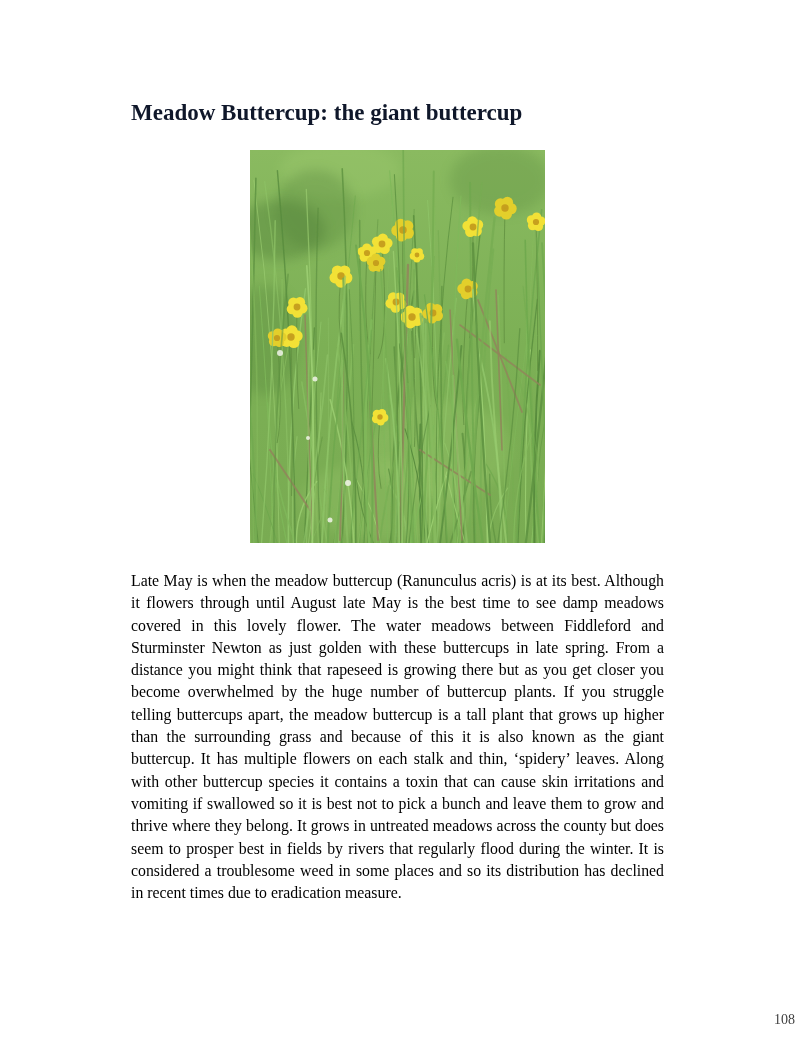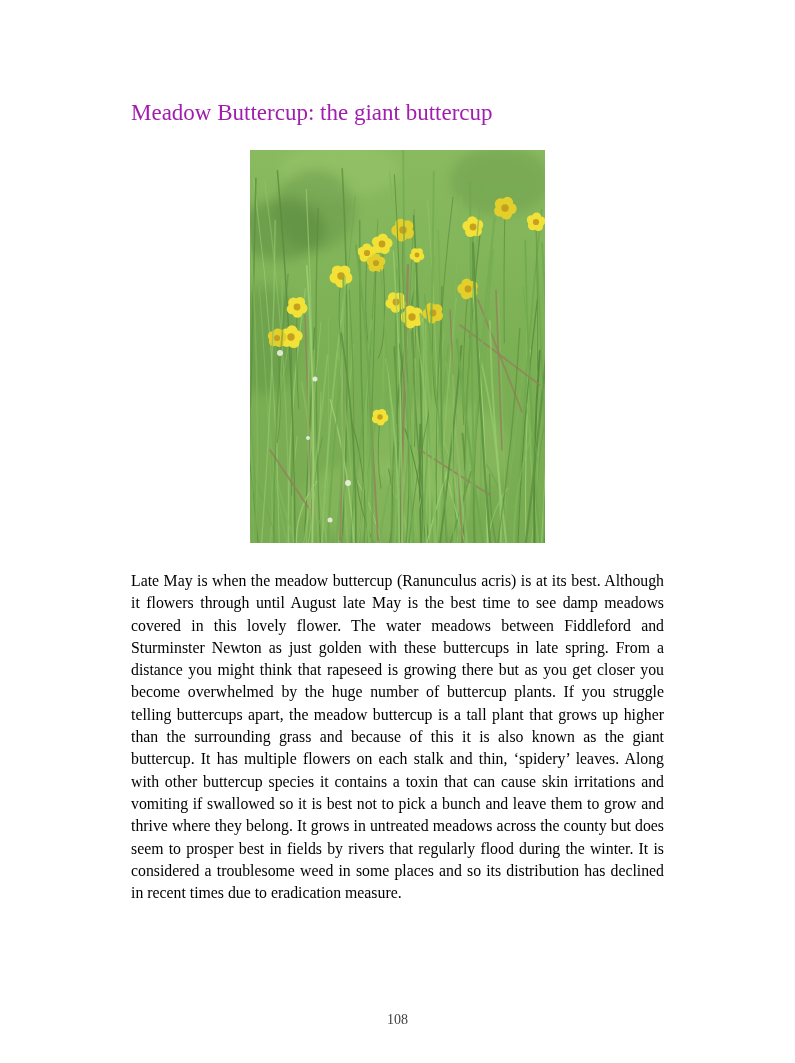--- a/index.html
+++ b/index.html
@@ -16,22 +16,22 @@
     color: #000;
     overflow: hidden;
   }
   .doc-title {
     position: absolute;
     left: 131px;
     top: 99px;
     margin: 0;
     font-size: 23px;
     line-height: 28px;
-    font-weight: normal;
-    color: #a21caf;
+    font-weight: bold;
+    color: #0f172a;
     white-space: nowrap;
   }
   .photo-figure {
     position: absolute;
     left: 250px;
     top: 150px;
     width: 295px;
     height: 393px;
     margin: 0;
     padding: 0;
@@ -60,21 +60,21 @@
     margin: 0;
     font-size: 15.8px;
     line-height: 22.3px;
     color: #000;
   }
   .page-number {
     position: absolute;
     left: 0;
     right: 0;
     top: 1012px;
-    text-align: center;
+    text-align: right;
     font-size: 14px;
     color: #3f3f3f;
   }
 </style>
 </head>
 <body>
 
 <div class="page">
 
   <h1 class="doc-title">Meadow Buttercup: the giant buttercup</h1>

